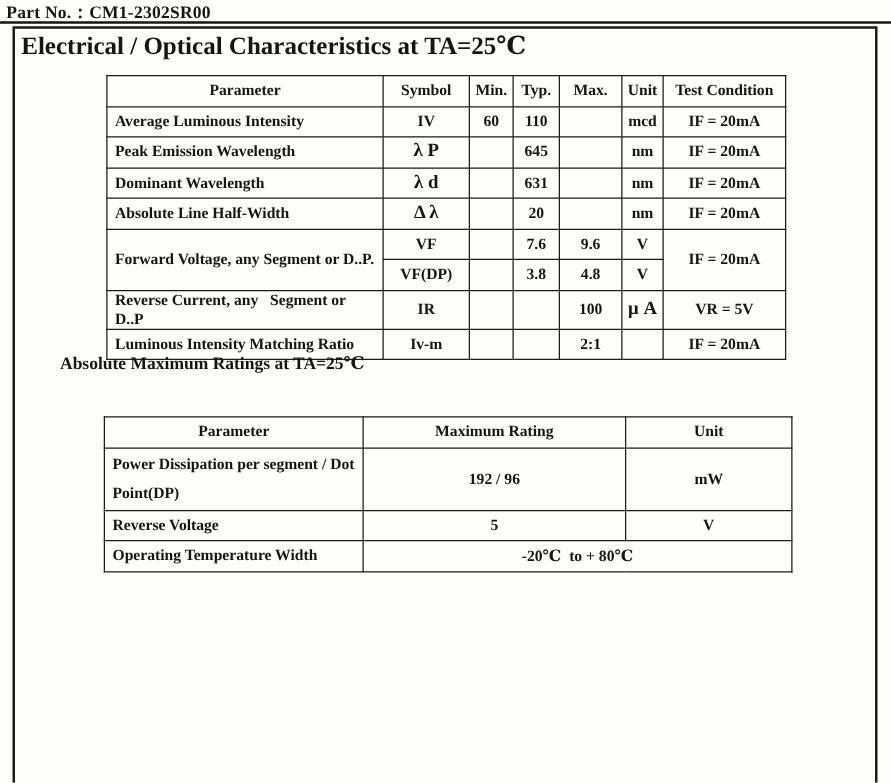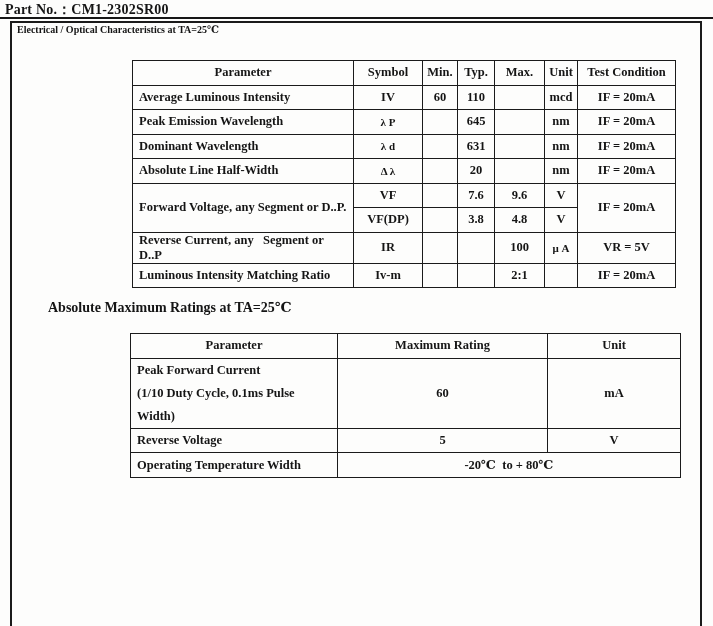--- a/index.html
+++ b/index.html
@@ -14,43 +14,43 @@
     position:absolute;left:5px;top:1px;
     font-size:14px;letter-spacing:.2px;white-space:nowrap;
   }
   .part-rule{
     position:absolute;left:0;top:17px;width:713px;height:2px;background:#161616;
   }
   .content-box{
     position:absolute;left:10px;top:21px;width:688px;height:615px;
     border:2px solid #1b1b1b;background:transparent;
   }
-  .sec-title{position:absolute;font-size:10px;white-space:nowrap;}
+  .sec-title{position:absolute;font-size:20px;white-space:nowrap;}
   .sec-title.t1{left:17px;top:24px;}
-  .sec-title.t2{left:48px;top:299px;font-size:14px;}
+  .sec-title.t2{left:48px;top:283px;font-size:14px;}
   table{
     border-collapse:collapse;table-layout:fixed;position:absolute;
-    font-weight:bold;color:#151515;margin-left:47px;
+    font-weight:bold;color:#151515;
   }
   td,th{
     border:1.8px solid #1b1b1b;
     font-size:12.5px;text-align:center;vertical-align:middle;
     padding:0 3px;overflow:hidden;
   }
   .t-elec{left:85px;top:60px;width:543px;}
   .t-elec tr{height:24.5px;}
   .t-rate{left:83px;top:333px;width:550px;}
   .row-std{height:24.5px;}
   .row-tall{height:50px;}
   .cell-param{
     text-align:left;padding-left:6px;padding-right:4px;
     white-space:pre-line;line-height:1.85;font-family:Liberation Serif, serif;
   }
   .t-elec .cell-param{line-height:1.2;}
-  .greek{font-size:11px;}
+  .greek{font-size:15px;}
 </style>
 </head>
 <body>
 
 <div class="part-no">Part No.：CM1-2302SR00</div>
 <div class="part-rule"></div>
 
 <div class="content-box"></div>
 
 <div class="sec-title t1">Electrical / Optical Characteristics at TA=25℃</div>
@@ -156,24 +156,24 @@
       <col style="width:210px">
       <col style="width:133px">
   </colgroup>
   <tbody>
       <tr class="row-std">
     <th>Parameter</th>
     <th>Maximum Rating</th>
     <th>Unit</th>
   </tr>
   <tr class="row-tall">
-    <td class="cell-param">Peak Forward Current
-(1/10 Duty Cycle, 0.1ms Pulse Width)</td>
-    <td>60</td>
-    <td>mA</td>
+    <td class="cell-param">Power  Dissipation  per  segment  /  Dot
+Point(DP)</td>
+    <td>192 / 96</td>
+    <td>mW</td>
   </tr>
   <tr class="row-std">
     <td class="cell-param">Reverse Voltage</td>
     <td>5</td>
     <td>V</td>
   </tr>
   <tr class="row-std">
     <td class="cell-param">Operating Temperature Width</td>
     <td colspan="2">-20℃&nbsp; to + 80℃</td>
   </tr>

